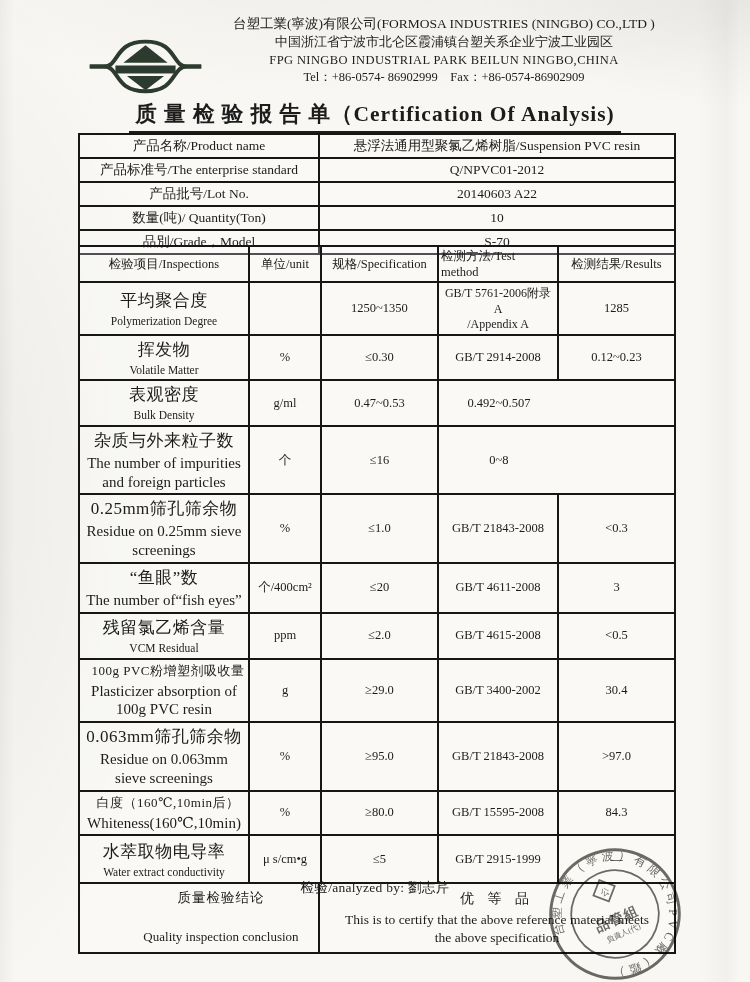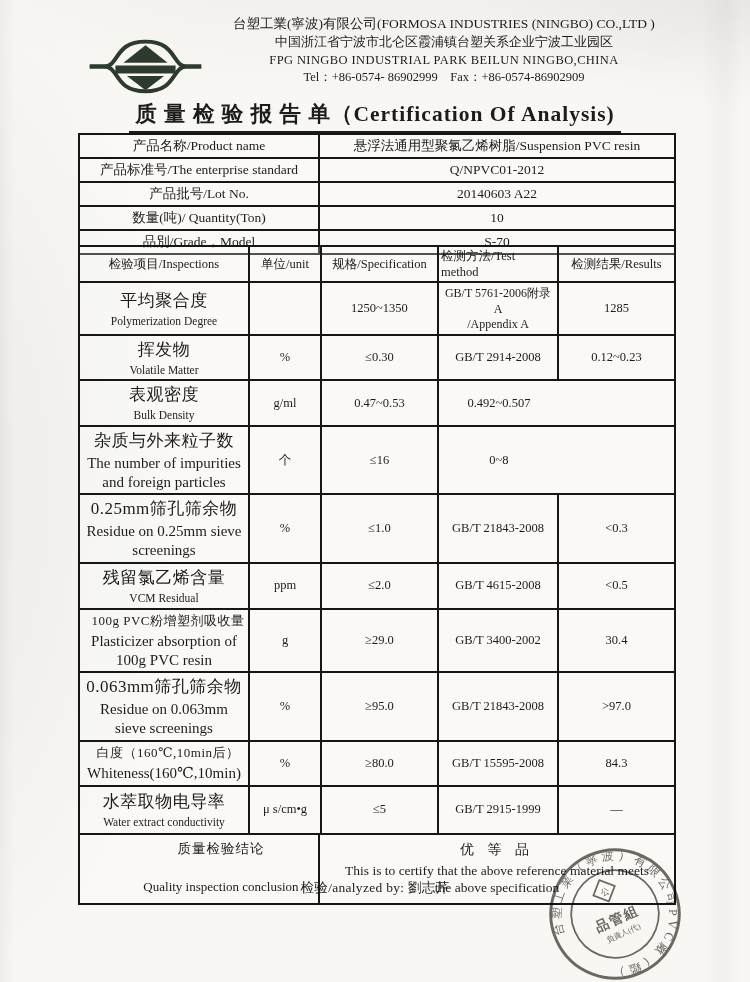--- a/index.html
+++ b/index.html
@@ -169,20 +169,30 @@
       <div class="c">
           <div class="cn">0.25mm筛孔筛余物</div>
           <div class="en">Residue on 0.25mm sieve screenings</div>
         </div>
       <div class="c">%</div>
       <div class="c">≤1.0</div>
       <div class="c">GB/T 21843-2008</div>
       <div class="c">&lt;0.3</div>
     </div>
 
+    <div class="trow r5 long">
+      <div class="c">
+          <div class="cn">“鱼眼”数</div>
+          <div class="en">The number of“fish eyes”</div>
+        </div>
+      <div class="c">个/400cm²</div>
+      <div class="c">≤20</div>
+      <div class="c">GB/T 4611-2008</div>
+      <div class="c">3</div>
+    </div>
 
     <div class="trow r6">
       <div class="c">
           <div class="cn">残留氯乙烯含量</div>
           <div class="en">VCM Residual</div>
         </div>
       <div class="c">ppm</div>
       <div class="c">≤2.0</div>
       <div class="c">GB/T 4615-2008</div>
       <div class="c">&lt;0.5</div>

